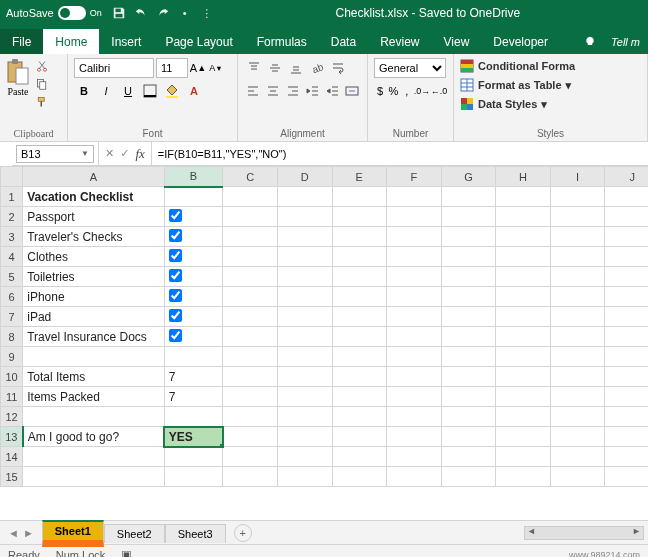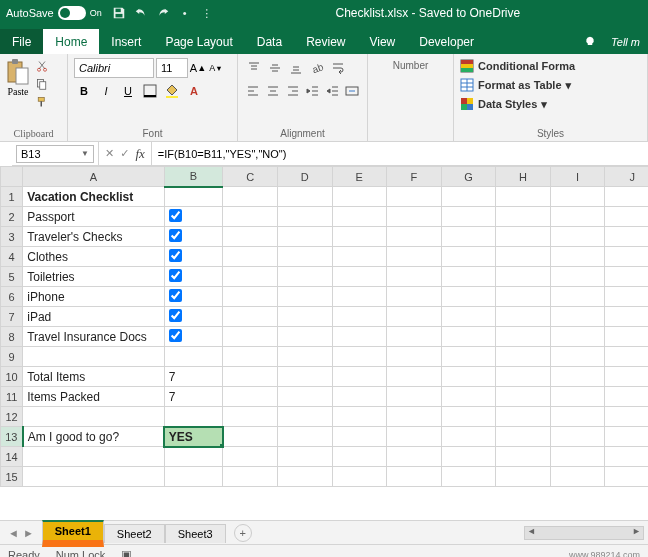--- a/index.html
+++ b/index.html
@@ -30,21 +30,21 @@
 .group-content { display: flex; flex-direction: column; gap: 3px; }
 
 .clipboard { width: 68px; font-family: Liberation Serif, serif; }
 .clipboard .paste-btn { display: flex; flex-direction: column; align-items: center; font-size: 10px; }
 .clipboard .paste-icon { width: 24px; height: 28px; }
 .clipboard .small-icons { display: flex; flex-direction: column; gap: 2px; margin-left: 2px; }
 .clipboard-row { display: flex; gap: 2px; }
 
 .font .row { display: flex; align-items: center; gap: 2px; }
 .font select, .font .combo { border: 1px solid #bbb; background: #fff; height: 20px; font-size: 11px; padding: 0 4px; }
-.font .font-name { width: 80px; font-style: italic; }
+.font .font-name { width: 80px; }
 .font .font-size { width: 32px; }
 .icon-btn { width: 20px; height: 20px; display: flex; align-items: center; justify-content: center; border: 1px solid transparent; }
 .icon-btn.small { width: 16px; height: 16px; }
 
 .alignment .row, .number .row { display: flex; gap: 1px; align-items: center; }
 
 .number select { border: 1px solid #bbb; background: #fff; height: 20px; font-size: 11px; width: 72px; }
 
 .styles .style-row { display: flex; align-items: center; gap: 4px; font-size: 11px; color: #333; padding: 1px 0; font-weight: bold; }
 .styles .style-row svg { width: 14px; height: 14px; }
@@ -123,20 +123,21 @@
     <span class="qat-icon">⋮</span>
   </div>
   <div class="doc-title">Checklist.xlsx - Saved to OneDrive</div>
 </div>
 
 <div class="tabs">
   <div class="tab file">File</div>
   <div class="tab active">Home</div>
   <div class="tab">Insert</div>
   <div class="tab">Page Layout</div>
+  <div class="tab">Formulas</div>
   <div class="tab">Data</div>
   <div class="tab">Review</div>
   <div class="tab">View</div>
   <div class="tab">Developer</div>
   <div class="tellme">
     <svg viewBox="0 0 16 16">
         <path d="M8 1a5 5 0 00-3 9v2h6v-2a5 5 0 00-3-9z"></path>
       </svg>
     <span>Tell m</span>
   </div>
@@ -288,20 +289,32 @@
               <rect x="1" y="3" width="12" height="8" fill="none" stroke="#555"></rect>
               <path d="M4 7h6" stroke="#3a7bc8"></path>
             </svg>
           </span>
       </div>
     </div>
     <div class="group-label">Alignment</div>
   </div>
 
   <div class="group number" style="width:86px">
+    <div class="group-content">
+      <div class="row">
+          <select><option>General</option></select>
+        </div>
+      <div class="row">
+        <span class="icon-btn">$</span>
+        <span class="icon-btn">%</span>
+        <span class="icon-btn">,</span>
+        <span class="icon-btn small" style="font-size:9px">.0→</span>
+        <span class="icon-btn small" style="font-size:9px">←.0</span>
+      </div>
+    </div>
     <div class="group-label">Number</div>
   </div>
 
   <div class="group styles" style="flex:1">
     <div class="group-content">
       <div class="style-row">
           <svg viewBox="0 0 14 14">
             <rect x="1" y="1" width="12" height="12" fill="#fff" stroke="#555"></rect>
             <rect x="1" y="1" width="12" height="4" fill="#c0392b"></rect>
             <rect x="1" y="5" width="12" height="4" fill="#f1c40f"></rect>

